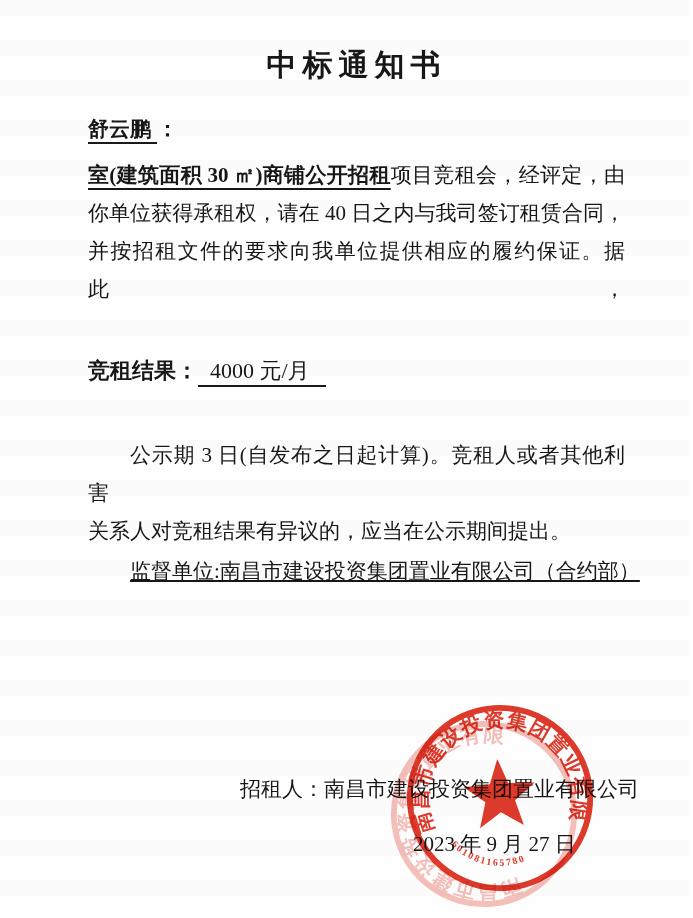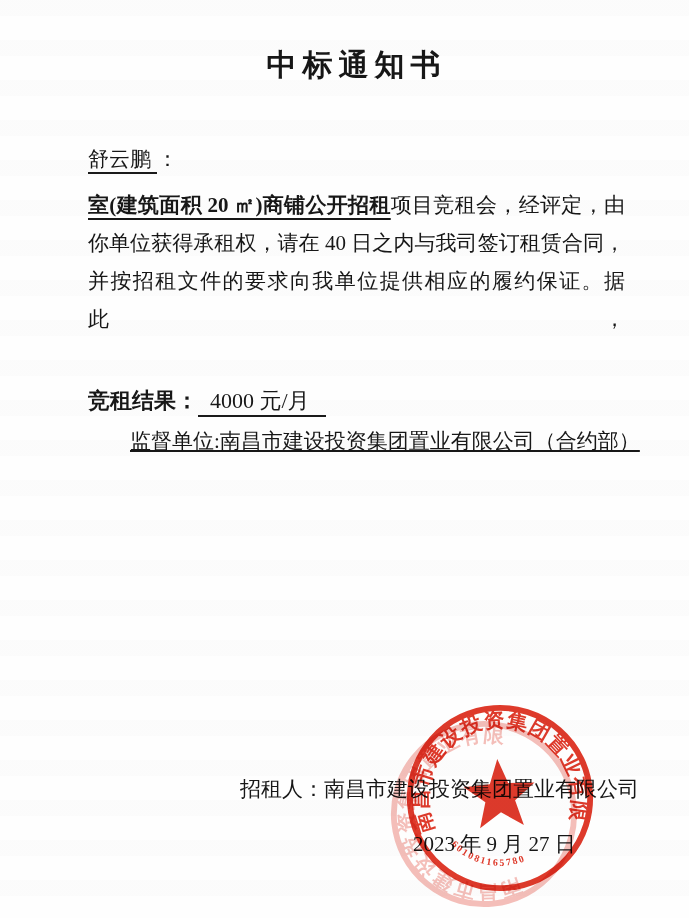--- a/index.html
+++ b/index.html
@@ -23,23 +23,23 @@
   }
   .title {
     margin:0;
     font-size:30px;
     font-weight:bold;
     text-align:center;
     letter-spacing:6px;
     line-height:42px;
   }
   .salute {
-    margin-top:54px;
+    margin-top:24px;
     font-size:21px;
-    font-weight:normal;
+    font-weight:bold;
     line-height:38px;
   }
   .salute .name {
     border-bottom:2px solid #1a1a1a;
     padding:0 6px 1px 0;
   }
   .para { margin-top:8px; }
   .line {
     font-size:21px;
     line-height:38px;
@@ -109,29 +109,33 @@
 
 <div class="page">
 
   <h1 class="title">中标通知书</h1>
 
   <div class="salute">
     <span class="name">舒云鹏</span><span>：</span>
   </div>
 
   <div class="para">
-    <div class="line just"><span class="em">室(建筑面积 20 ㎡)商铺公开招租</span><span>项目竞租会，经评定，由</span></div>
+    <div class="line just"><span class="em">室(建筑面积 30 ㎡)商铺公开招租</span><span>项目竞租会，经评定，由</span></div>
     <div class="line just"><span>你单位获得承租权，请在 40 日之内与我司签订租赁合同，</span></div>
     <div class="line just"><span>并按招租文件的要求向我单位提供相应的履约保证。据此，</span></div>
   </div>
 
   <div class="result-line">
     <span class="result-label">竞租结果：</span><span class="result-value">4000 元/月</span>
   </div>
 
+  <div class="para para2">
+    <div class="line just indent"><span>公示期 3 日(自发布之日起计算)。竞租人或者其他利害</span></div>
+    <div class="line"><span>关系人对竞租结果有异议的，应当在公示期间提出。</span></div>
+  </div>
 
   <div class="para contact">
     <div class="line indent2">监督单位:南昌市建设投资集团置业有限公司（合约部）</div>
   </div>
 
   <div class="sign-area">
     <div class="signer-line">
       <span>招租人：</span><span>南昌市建设投资集团置业有限公司</span>
     </div>
     <div class="date-line">2023 年 9 月 27 日</div>

